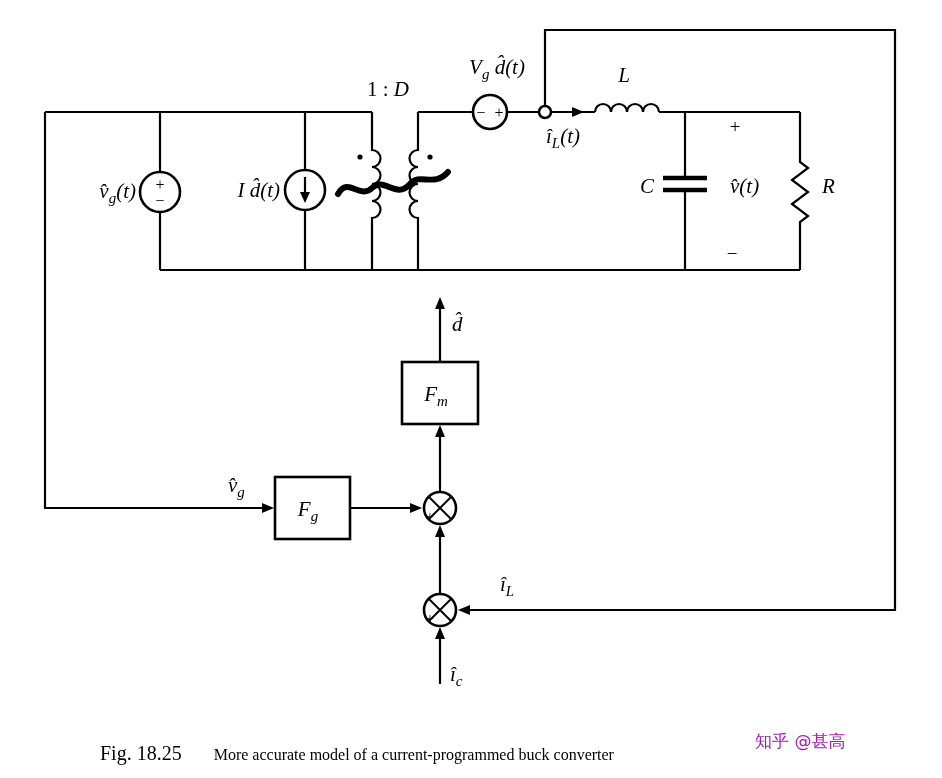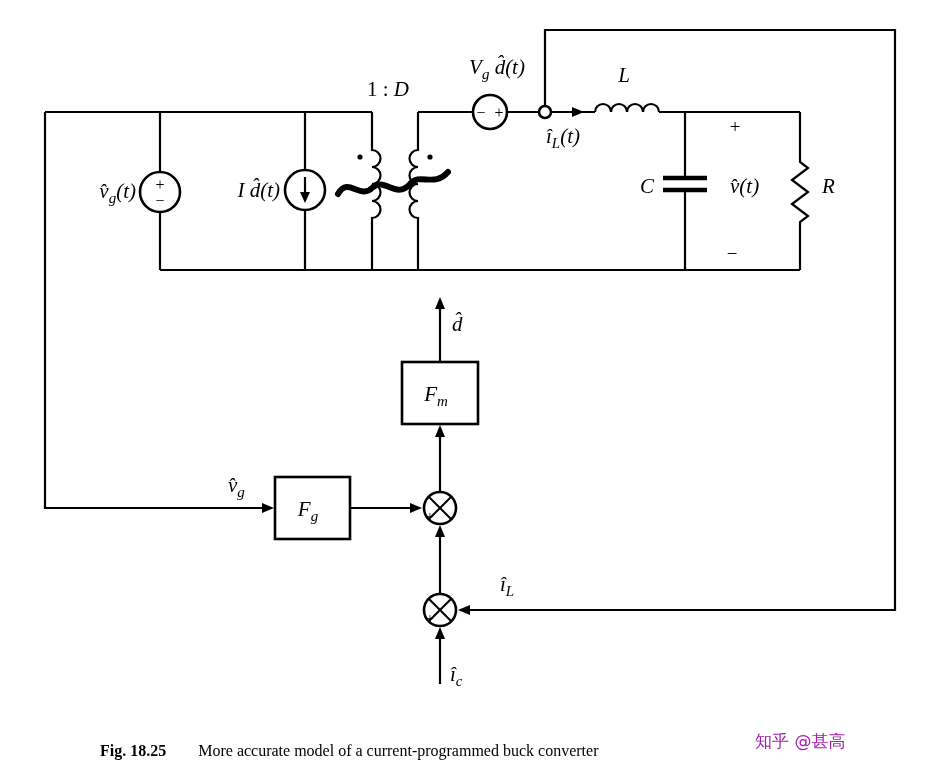--- a/index.html
+++ b/index.html
@@ -14,21 +14,21 @@
   .arrow { fill:#000; stroke:none; }
   .dot { fill:#000; stroke:none; }
   .mlabel { font:italic 21px "Liberation Serif", serif; fill:#000; }
   .mlabel .sub { font-size:15px; }
   .plainnum { font-style:normal; }
   .sign { font:16px "Liberation Serif", serif; fill:#000; }
   .sign-big { font:19px "Liberation Serif", serif; fill:#000; }
   .sum-sign { font:14px "Liberation Serif", serif; fill:#000; }
   .caption { position:absolute; left:100px; top:742px; width:800px; white-space:nowrap;
              font-family:"Liberation Serif", serif; color:#000; }
-  .caption-label { font-weight:bold; font-size:16px; margin-right:32px; }
+  .caption-label { font-weight:normal; font-size:20px; margin-right:32px; }
   .caption-text { font-size:16px; }
   .watermark { position:absolute; left:755px; top:730px; font:17px "DejaVu Sans", sans-serif;
                color:#a21caf; white-space:nowrap; }
 </style>
 </head>
 <body>
 
 <div id="page">
 
 <svg width="942" height="778" viewBox="0 0 942 778">

